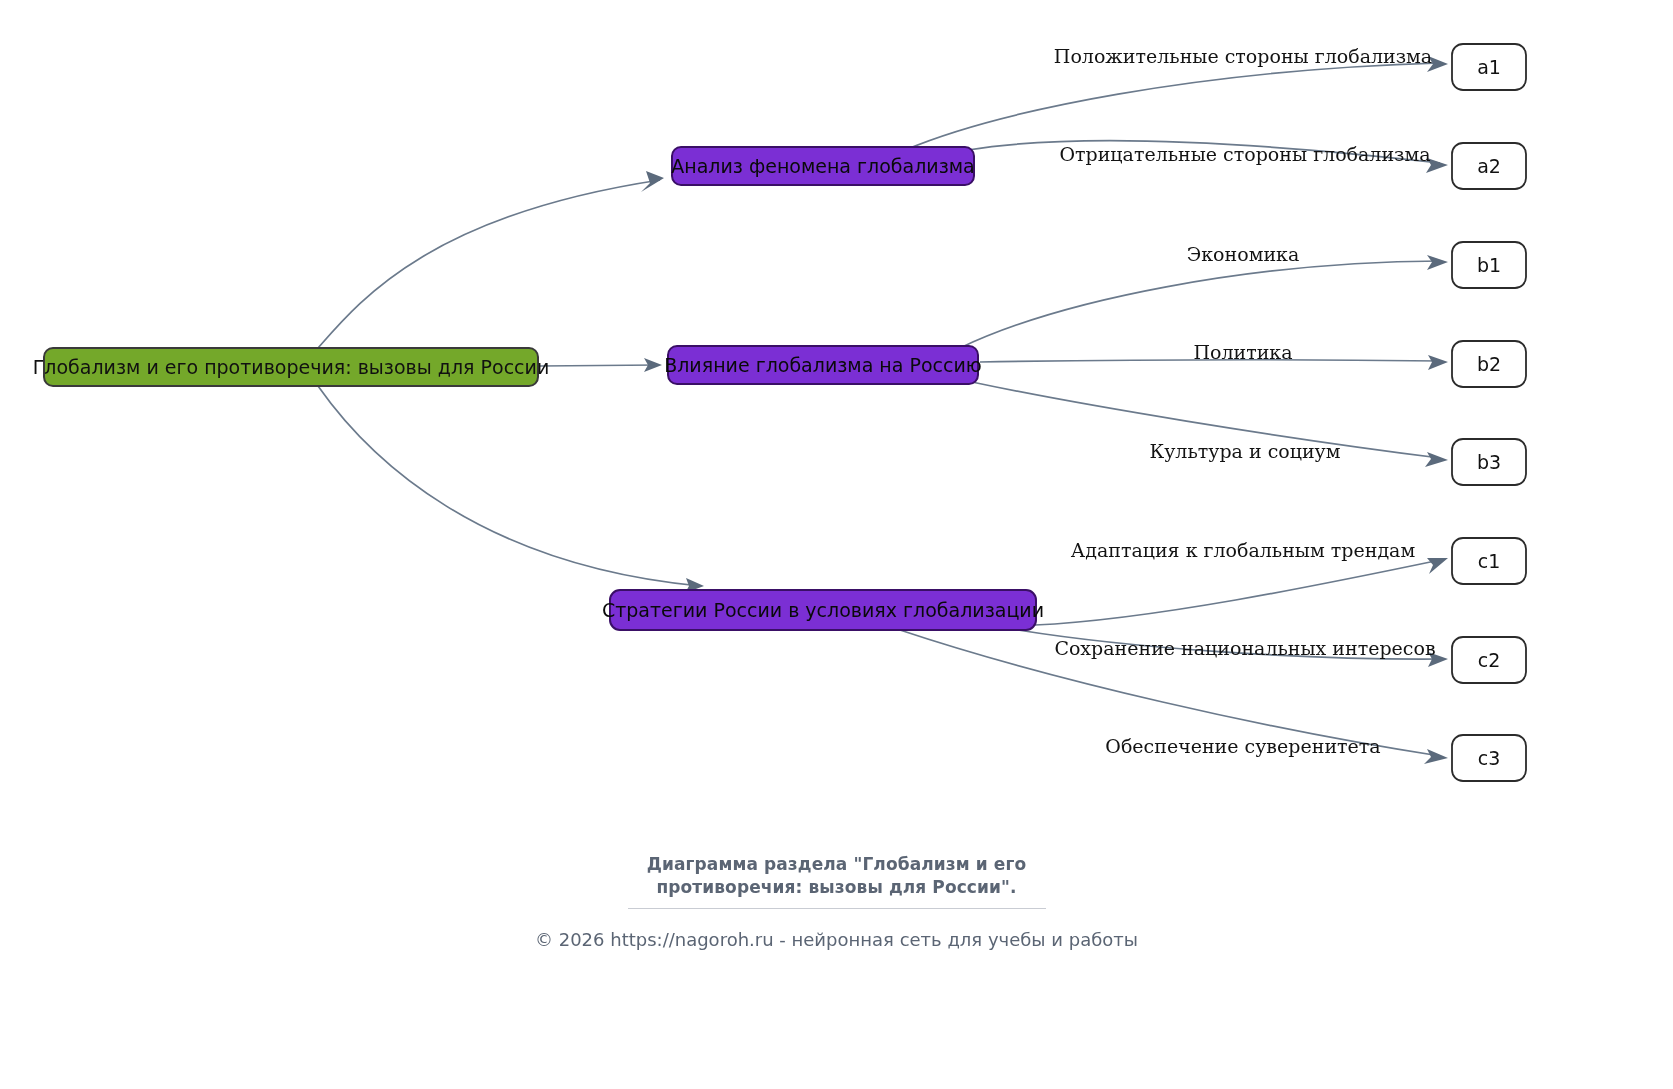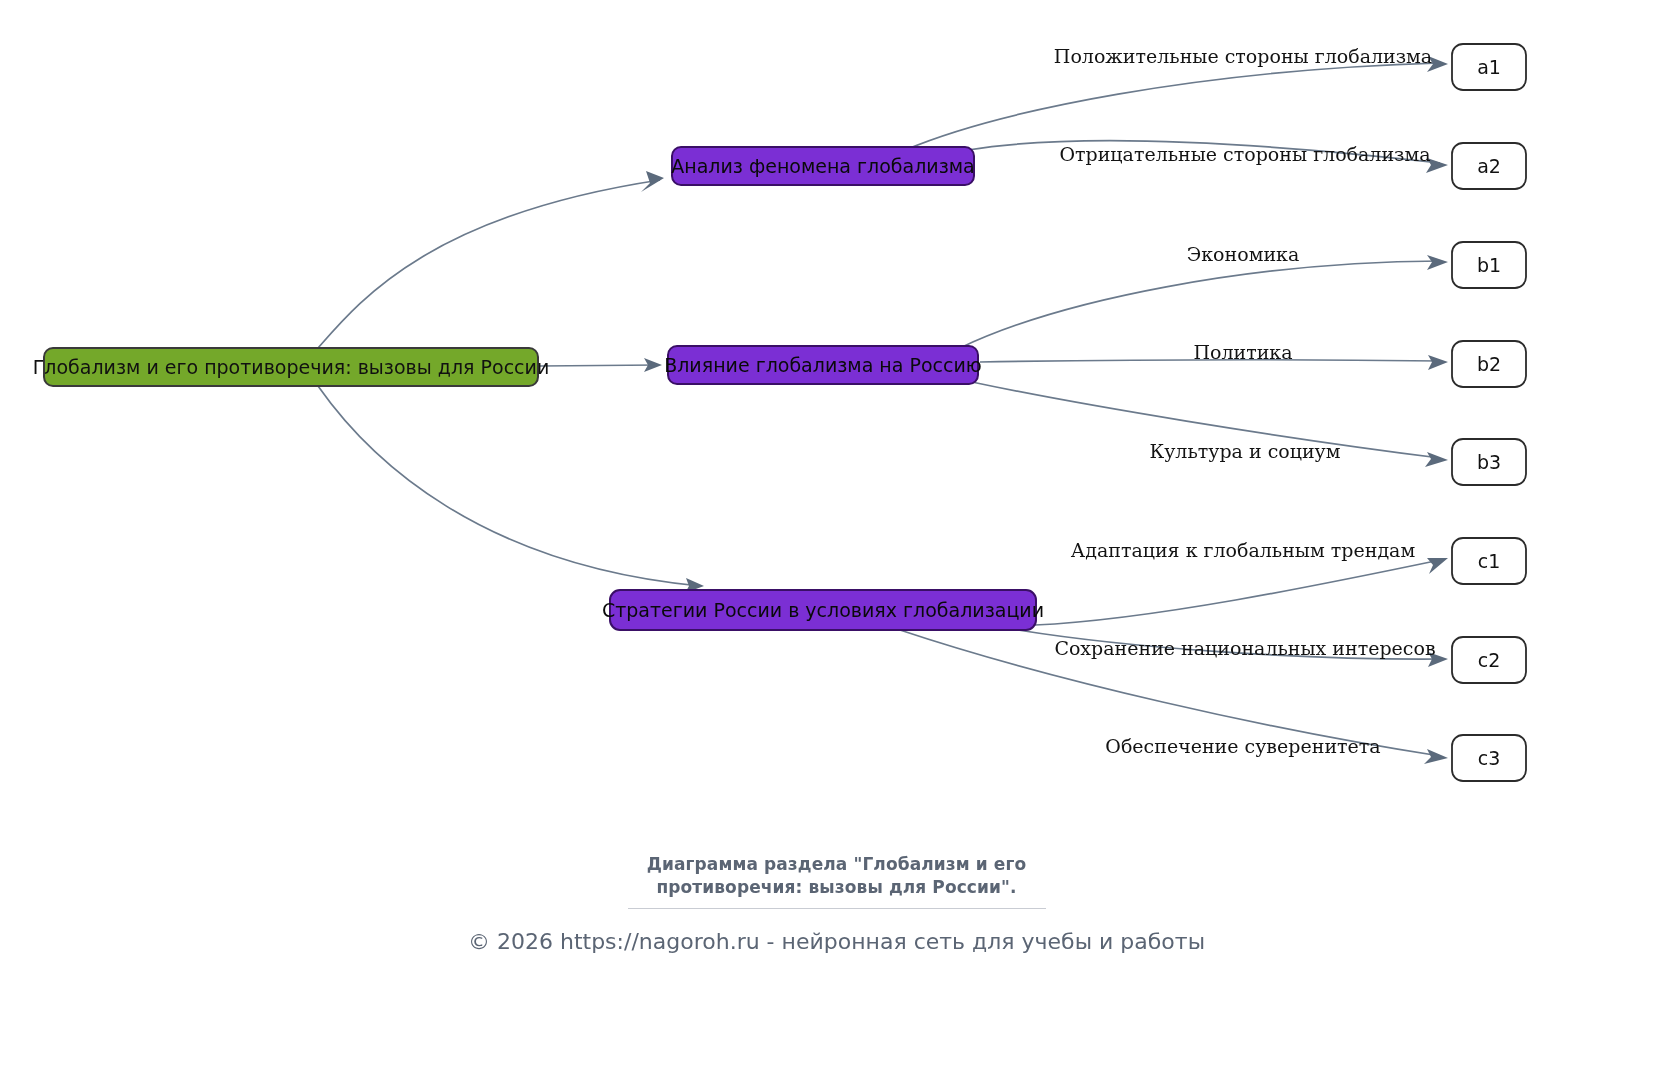--- a/index.html
+++ b/index.html
@@ -101,21 +101,21 @@
     top: 908px;
     width: 418px;
     height: 1px;
     background: #c9ccd3;
   }
   #copyright-block {
     top: 929px;
   }
   .copyright-line {
     font-family: "DejaVu Sans", sans-serif;
-    font-size: 22px;
+    font-size: 18px;
     color: #5b6574;
   }
 </style>
 </head>
 <body>
 
 <div id="diagram-root">
   <svg class="mindmap" viewBox="0 0 1673 1089" xmlns="http://www.w3.org/2000/svg">
 
     <g>

